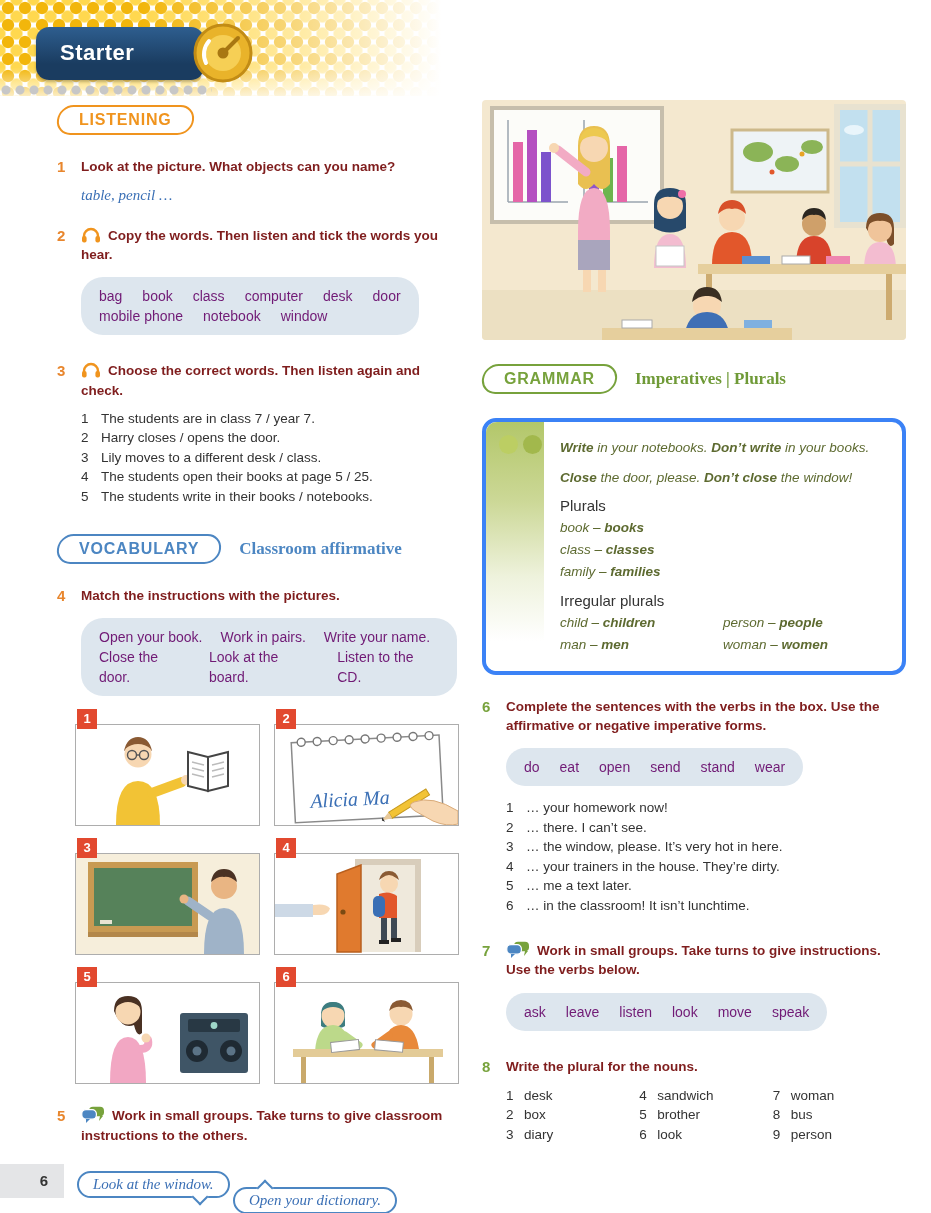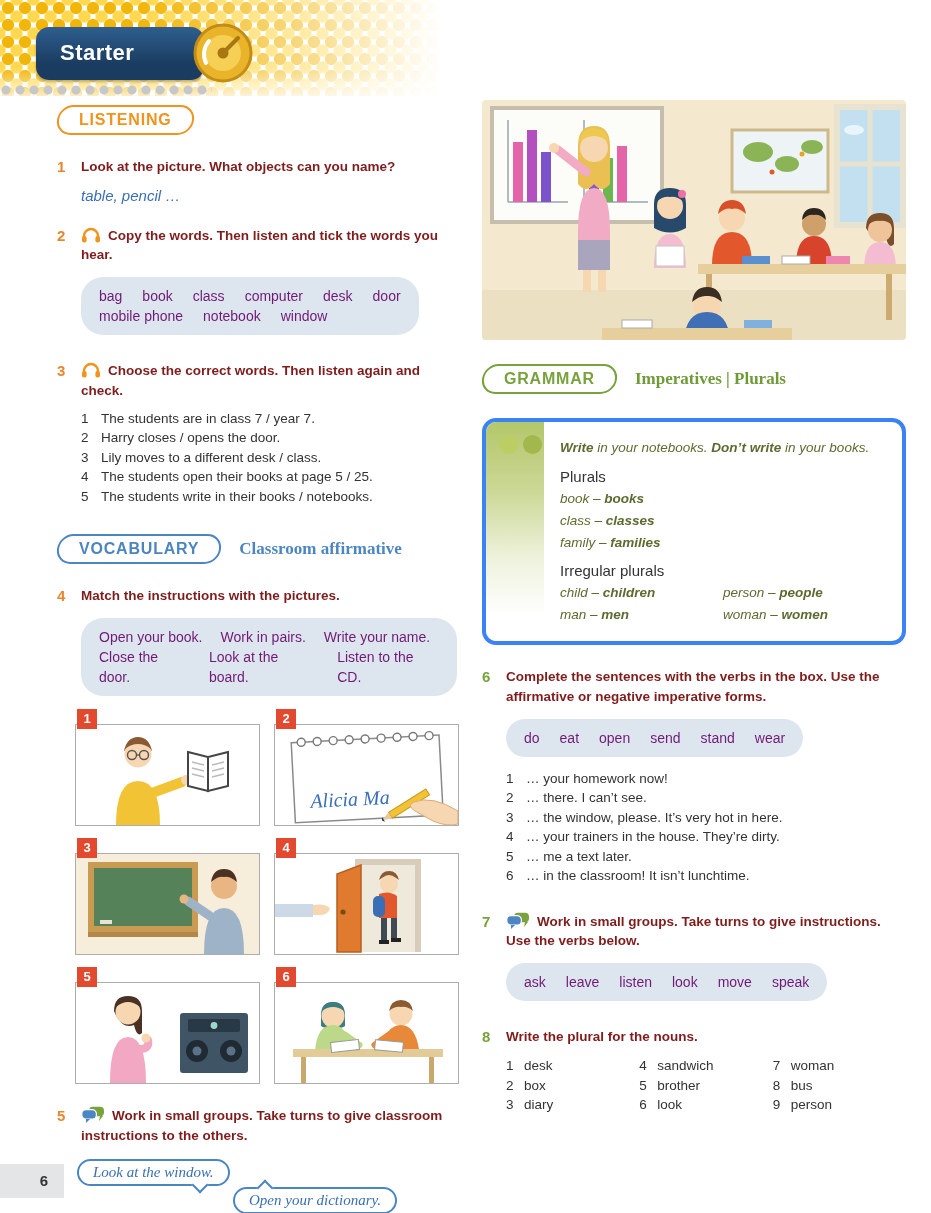--- a/index.html
+++ b/index.html
@@ -44,21 +44,21 @@
   .sub-blue  { color:#4c86c2; }
   .sub-green { color:#6f9a37; }
 
   
   .ex { display:flex; margin-top:22px; }
   .exnum { flex:0 0 24px; font-weight:bold; font-size:15px; padding-top:1px; }
   .n-orange { color:#e8862d; } .n-green { color:#77a23c; }
   .exbody { flex:1; min-width:0; }
   .instr { font-weight:bold; font-size:13.5px; line-height:1.42; color:#7f1d1d; }
   .icon-inline { display:inline-block; vertical-align:-3px; margin-right:7px; }
-  .example { font-family:Liberation Sans, sans-serif; font-style:italic;
+  .example { font-family:Liberation Serif, serif; font-style:italic;
     color:#3a6fb5; font-size:15px; margin-top:11px; }
 
   .wordbox { background:#dde6ee; border-radius:22px; padding:9px 18px; margin-top:13px;
     display:inline-block; font-size:14px; color:#701a75; }
   .wordbox.full { display:block; width:376px; }
   .word-line { display:flex; gap:20px; line-height:20px; }
   .wordbox.full .word-line { gap:18px; }
 
   .items { margin-top:9px; }
   .item { display:flex; line-height:19.5px; font-size:13.5px; color:#333; }
@@ -70,21 +70,21 @@
     margin-top:28px; padding-left:18px; }
   .pic { position:relative; width:185px; height:102px; background:#fff; border:1px solid #adadad; }
   .badge { position:absolute; top:-16px; left:1px; width:20px; height:20px; background:#e2492f;
     color:#fff; font-weight:bold; font-size:13px; text-align:center; line-height:20px; }
 
   
   .bubbles { position:relative; height:70px; margin-top:14px; }
   .bubble { position:absolute; border:2px solid #4c86c2; border-radius:16px; padding:3px 14px;
     color:#3a6fb5; font-style:italic; font-family:"Liberation Serif","DejaVu Serif",serif;
     font-size:15px; background:#fff; white-space:nowrap; }
-  .b1 { left:20px; top:0; }
+  .b1 { left:20px; top:12px; }
   .b2 { left:176px; top:28px; }
   .b1::after { content:""; position:absolute; bottom:-7px; right:22px; width:10px; height:10px;
     background:#fff; border-right:2px solid #4c86c2; border-bottom:2px solid #4c86c2;
     transform:rotate(45deg); }
   .b2::before { content:""; position:absolute; top:-7px; left:24px; width:10px; height:10px;
     background:#fff; border-left:2px solid #4c86c2; border-top:2px solid #4c86c2;
     transform:rotate(45deg); }
 
   
   .classroom { width:424px; height:240px; border-radius:4px; overflow:hidden; }
@@ -486,20 +486,21 @@
     </div>
 
     <div class="gbox">
       <div class="gstrip"></div>
       <div class="gdots">
         <div class="gdot"></div>
         <div class="gdot"></div>
       </div>
       <div>
           <div class="g-italic g-sentence"><b>Write</b><span> in your notebooks. </span><b>Don’t write</b><span> in your books.</span></div>
+          <div class="g-italic g-sentence"><b>Close</b><span> the door, please. </span><b>Don’t close</b><span> the window!</span></div>
           <div class="g-label"><span>Plurals</span></div>
           <div class="g-italic g-pair"><span>book – </span><b>books</b></div>
           <div class="g-italic g-pair"><span>class – </span><b>classes</b></div>
           <div class="g-italic g-pair"><span>family – </span><b>families</b></div>
           <div class="g-label"><span>Irregular plurals</span></div>
           <div class="g-cols">
             <span class="g-italic"><span>child – </span><b>children</b></span>
             <span class="g-italic"><span>person – </span><b>people</b></span>
           </div>
           <div class="g-cols">

